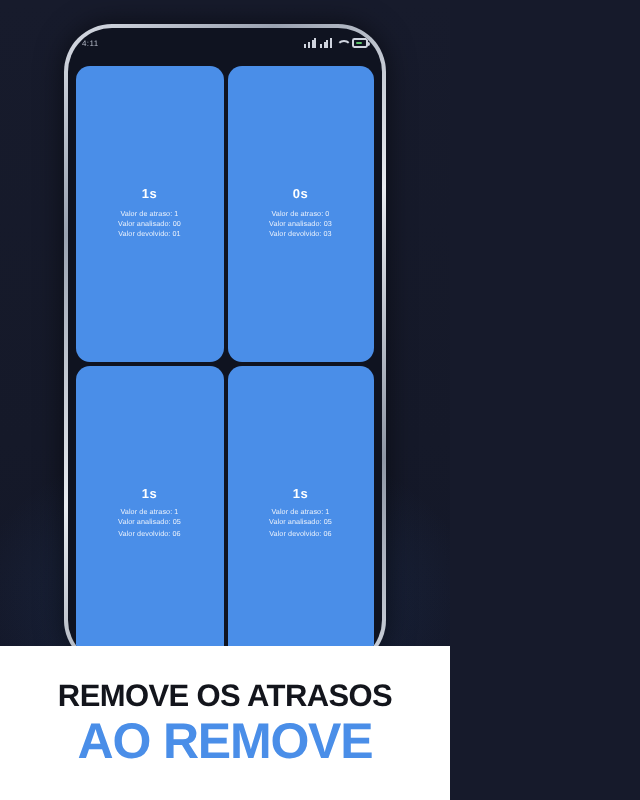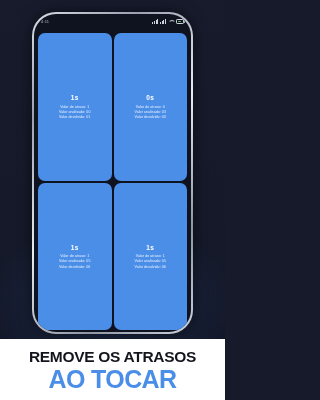--- a/index.html
+++ b/index.html
@@ -114,21 +114,21 @@
     letter-spacing:.05px;
     color:#eaf1fc;
     white-space:nowrap;
     line-height:1.15;
   }
 
   
   .band {
     position:absolute;
     left:0; right:0; bottom:0;
-    height:61px;
+    height:77px;
     background:#ffffff;
     display:flex;
     flex-direction:column;
     align-items:center;
     justify-content:center;
     gap:1px;
     z-index:2;
   }
   .head1 {
     font-size:15.5px;
@@ -216,14 +216,14 @@
         </div>
       </div>
 
     </div>
 
   </div>
 </div>
 
 <div class="band">
   <div class="head1">REMOVE OS ATRASOS</div>
-  <div class="head2">AO TOCAR</div>
+  <div class="head2">AO REMOVE</div>
 </div>
 
 </body></html>

